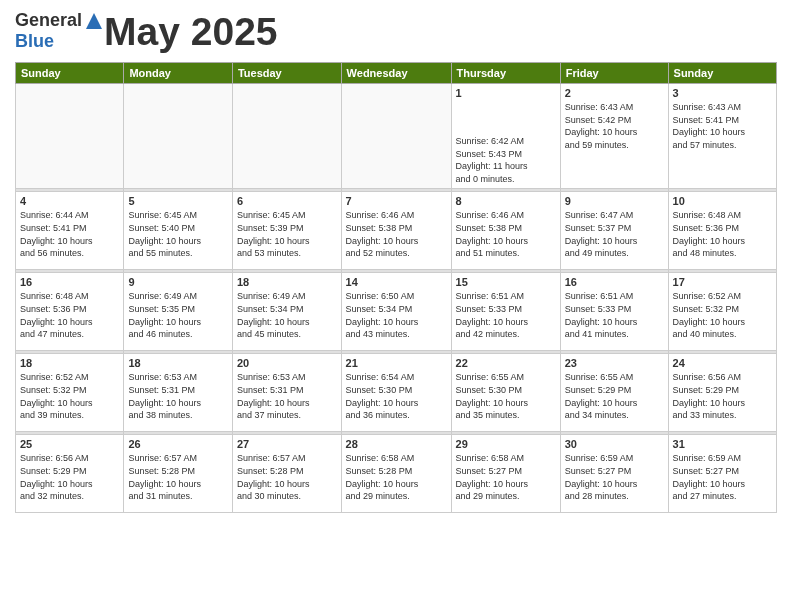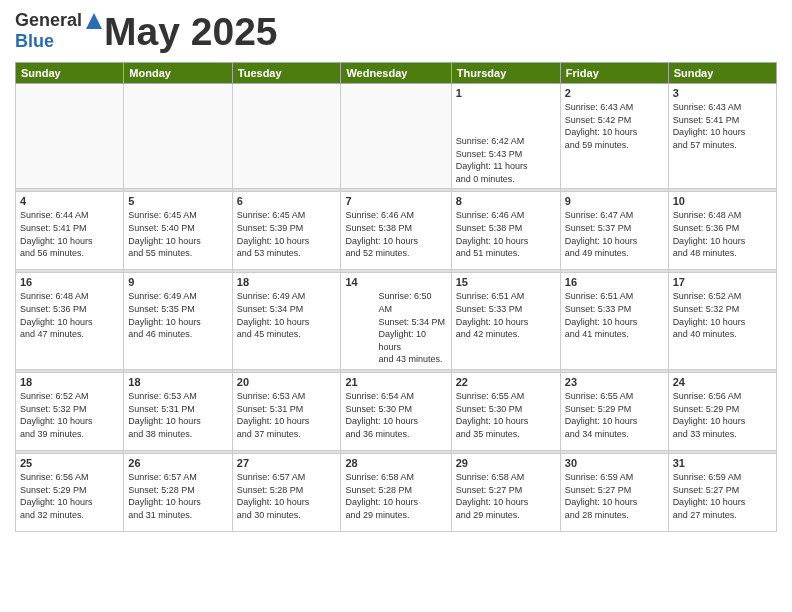--- a/index.html
+++ b/index.html
@@ -239,21 +239,21 @@
           </td>
           <td>
             <div class="day-num">18</div>
             <div class="day-info" style="white-space: pre-line;">Sunrise: 6:49 AM
 Sunset: 5:34 PM
 Daylight: 10 hours
 and 45 minutes.</div>
           </td>
           <td>
             <div class="day-num">14</div>
-            <div class="day-info" style="white-space: pre-line; margin-left: 33px;">Sunrise: 6:50 AM
+            <div class="day-info" style="white-space: pre-line;">Sunrise: 6:50 AM
 Sunset: 5:34 PM
 Daylight: 10 hours
 and 43 minutes.</div>
           </td>
           <td>
             <div class="day-num">15</div>
             <div class="day-info" style="white-space: pre-line;">Sunrise: 6:51 AM
 Sunset: 5:33 PM
 Daylight: 10 hours
 and 42 minutes.</div>

